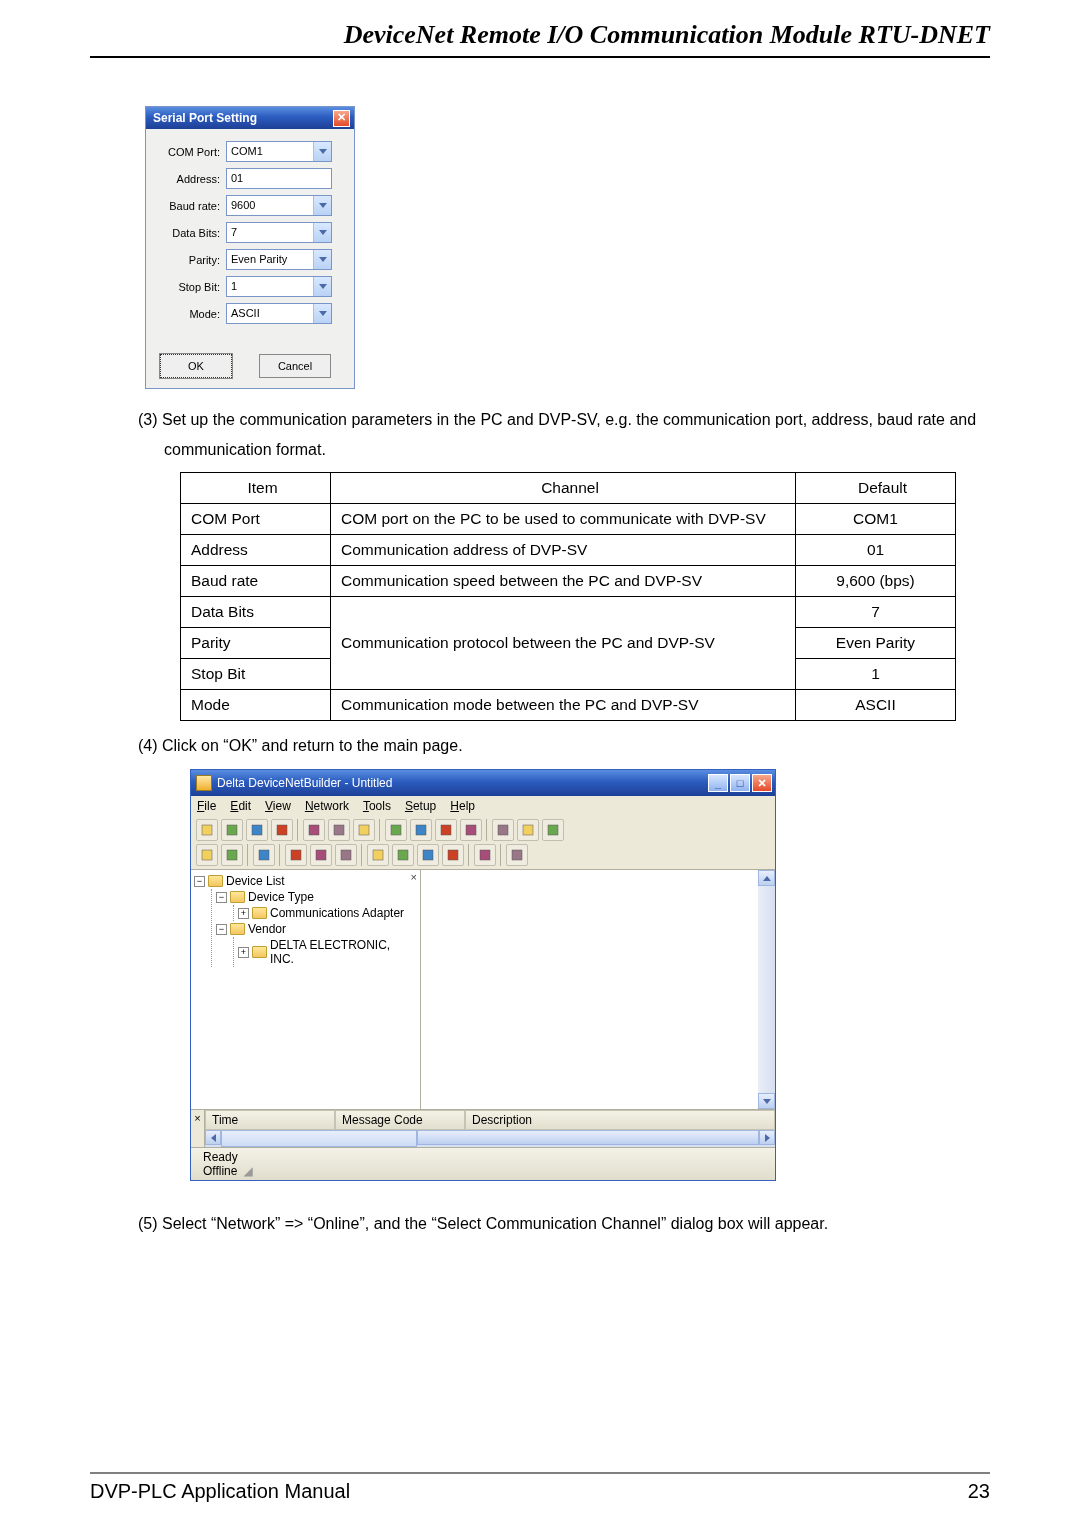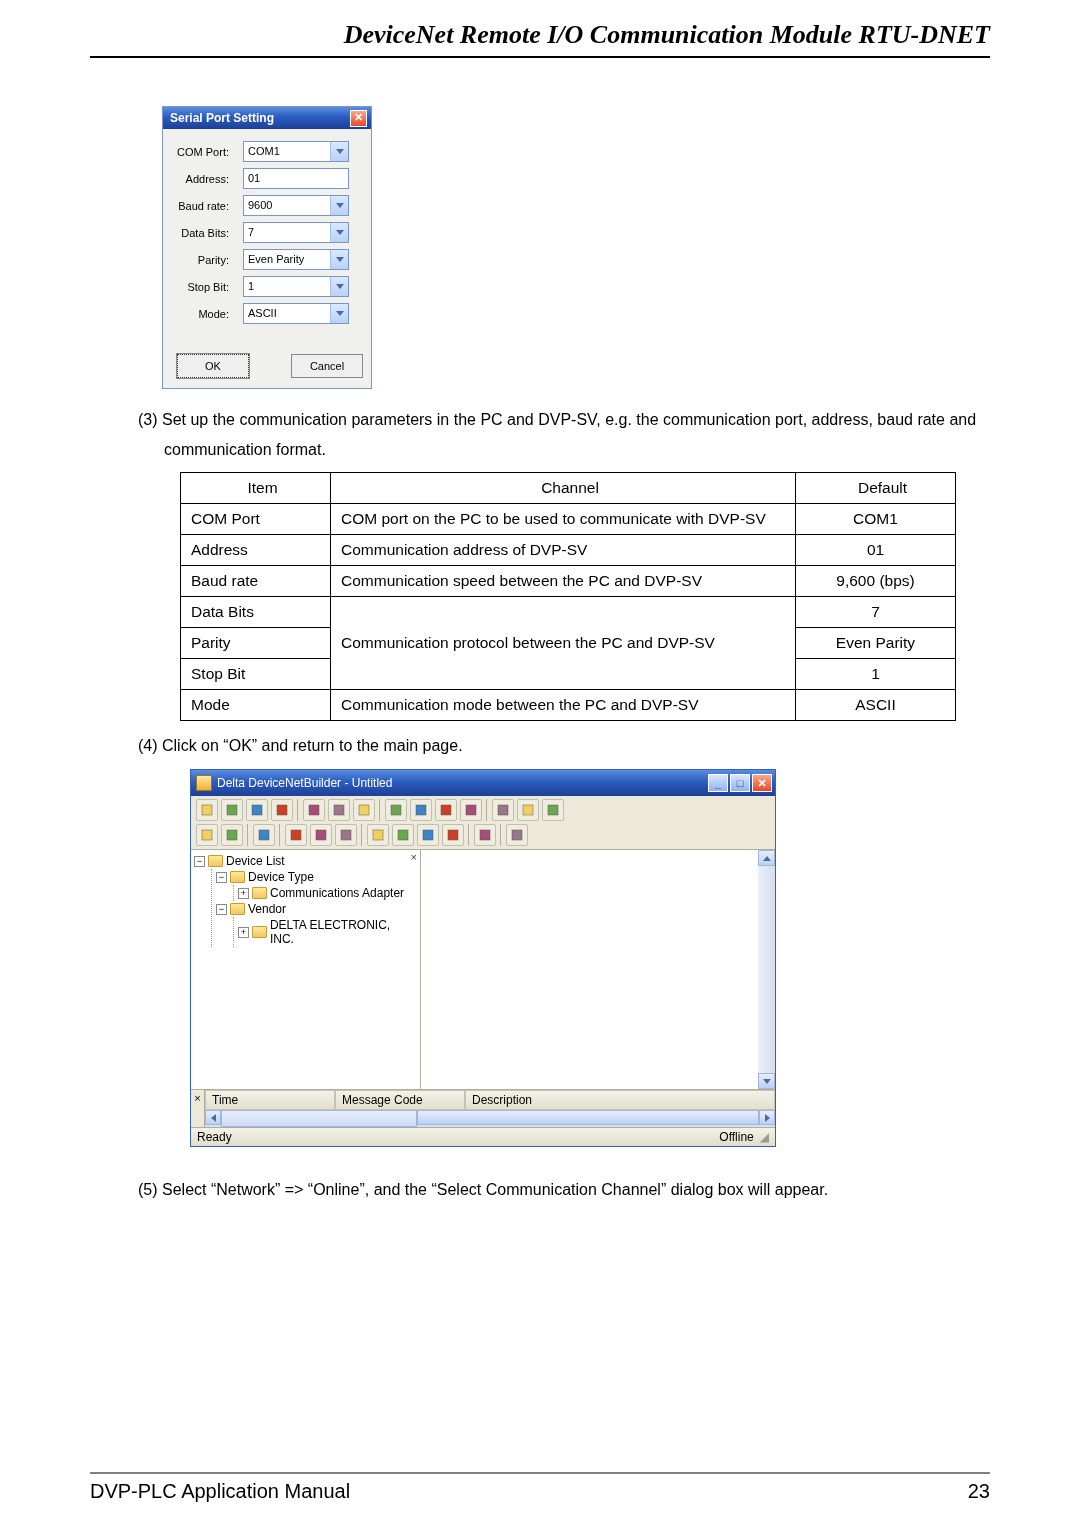--- a/index.html
+++ b/index.html
@@ -26,21 +26,21 @@
   }
   .step-text {
     font-size: 16px;
     line-height: 1.9;
     margin-left: 48px;
     text-indent: -26px;
     padding-left: 26px;
     margin-bottom: 6px;
   }
   
-  .dialog-wrap { margin-left: 72px; margin-bottom: 16px; }
+  .dialog-wrap { margin-left: 55px; margin-bottom: 16px; }
   .sps-dialog {
     width: 210px;
     border: 1px solid #7a96c8;
     background: #f0f0ee;
     font-family: Tahoma, Arial, sans-serif;
   }
   .sps-titlebar {
     background: linear-gradient(#5a8ee0, #2b5cc0 45%, #1e3f96);
     color: #fff;
     font-size: 12px;
@@ -66,21 +66,21 @@
   }
   .sps-row {
     display: flex;
     align-items: center;
     margin-bottom: 6px;
   }
   .sps-label {
     width: 70px;
     text-align: right;
     font-size: 11px;
-    padding-right: 14px;
+    padding-right: 6px;
   }
   .sps-input-wrap {
     display: flex;
     align-items: stretch;
     width: 106px;
     height: 21px;
     border: 1px solid #7a96c8;
     background: #fff;
   }
   .sps-input {
@@ -94,21 +94,21 @@
     background: linear-gradient(#d9e8ff, #b9d2f5);
     border-left: 1px solid #a8c0e8;
     display: flex;
     align-items: center;
     justify-content: center;
   }
   .sps-arrow svg { display: block; }
   .sps-actions {
     display: flex;
     justify-content: space-between;
-    padding: 14px 8px 10px 14px;
+    padding: 14px 23px 10px 14px;
   }
   .sps-btn {
     width: 72px;
     height: 24px;
     font-size: 11px;
     border: 1px solid #888;
     background: #efefef;
     text-align: center;
     line-height: 22px;
   }
@@ -294,22 +294,23 @@
   .hscroll .bar {
     flex: 1;
     border: 1px solid #9fb6e0;
     background: linear-gradient(#e8eefc,#ccdcf5);
   }
   .app-status {
     display: flex;
     justify-content: space-between;
     font-size: 12px;
     background: linear-gradient(#f4f2e6,#e0ddcc);
-    padding: 2px 6px;
+    padding: 2px 12px;
     border-top: 1px solid #b0ae9e;
+    flex-direction: column;
   }
   .status-right { display: flex; gap: 6px; align-items: center; }
 
   .footer-wrap {
     position: absolute;
     bottom: 24px;
     left: 90px;
     right: 90px;
   }
   .footer-rule {
@@ -472,20 +473,29 @@
         <div class="left">
           <div class="app-icon"></div>
           <span>Delta DeviceNetBuilder - Untitled</span>
         </div>
         <div class="app-winbtns">
           <div class="app-wbtn">_</div>
           <div class="app-wbtn">□</div>
           <div class="app-wbtn close">✕</div>
         </div>
       </div>
+      <div class="app-menubar" id="app-menubar">
+          <span><u>F</u>ile</span>
+          <span><u>E</u>dit</span>
+          <span><u>V</u>iew</span>
+          <span><u>N</u>etwork</span>
+          <span><u>T</u>ools</span>
+          <span><u>S</u>etup</span>
+          <span><u>H</u>elp</span>
+        </div>
       <div class="app-toolbar">
         <div class="tb-row" id="tb-row1">
             <div class="tb-btn">
               <svg width="14" height="14">
                 <rect x="2" y="2" width="10" height="10" fill="#f2d060" stroke="#555" stroke-width="0.5"></rect>
               </svg>
             </div>
             <div class="tb-btn">
               <svg width="14" height="14">
                 <rect x="2" y="2" width="10" height="10" fill="#6aa84f" stroke="#555" stroke-width="0.5"></rect>

